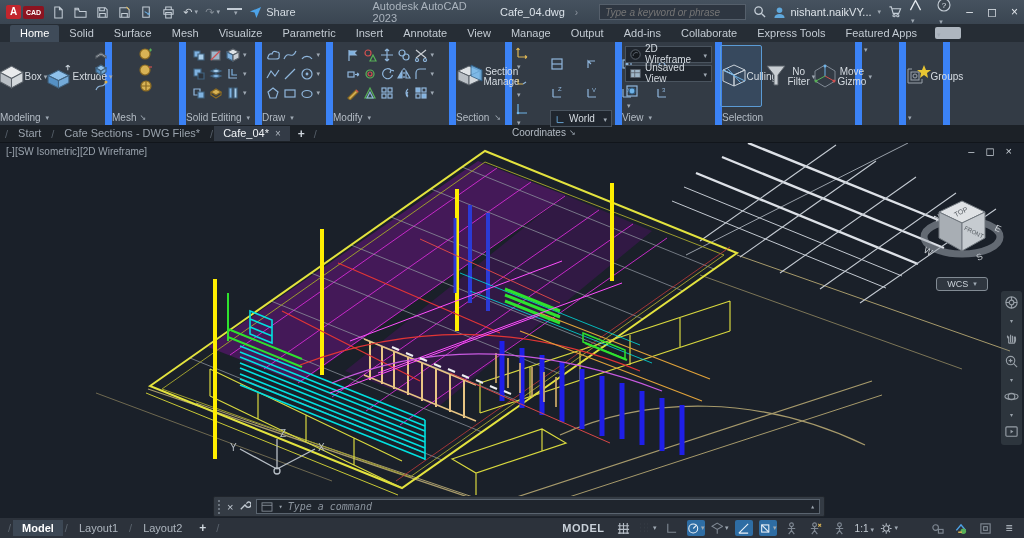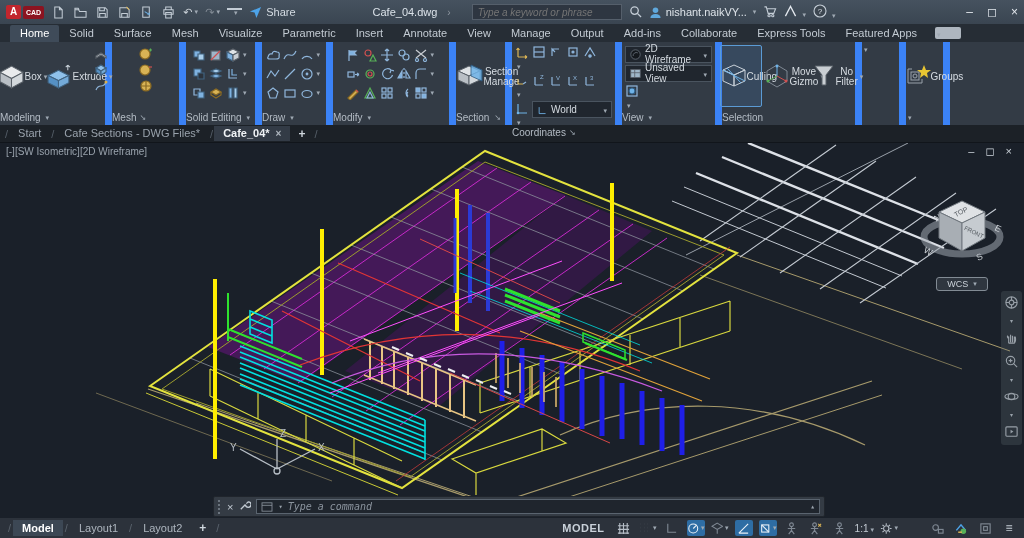--- a/index.html
+++ b/index.html
@@ -46,26 +46,26 @@
   .bigbtn .bicon{height:28px;display:flex;align-items:center;margin-bottom:2px}
   .hl{border:1px solid #5b9bd5;background:rgba(80,140,210,.18);border-radius:2px}
   .minicol{display:flex;flex-direction:column;gap:2px;padding-top:2px}
   .igrid3{display:grid;grid-template-columns:17px 17px 23px;grid-auto-rows:19px;align-items:center}
   .igrid3 .cell,.igrid5 .cell{display:flex;align-items:center;justify-content:flex-start;gap:1px}
   .igrid5{display:grid;grid-template-columns:17px 17px 17px 17px 23px;grid-auto-rows:19px;align-items:center}
   svg.si{stroke:#8fb6dc;fill:none;stroke-width:1.2;width:14px;height:14px;display:block}
   .sel{height:17px;background:#20262e;border:1px solid #4a545f;display:flex;align-items:center;
     gap:4px;padding:0 4px;color:#d6dce2;font-size:10px}
   .coordcol{display:flex;flex-direction:column;gap:2px}
-  .coordrow{display:flex;align-items:flex-start;gap:3px}
+  .coordrow{display:flex;align-items:flex-end;gap:21px}
 
   
   .ftabs{height:17px;background:#1c2127;display:flex;align-items:center;padding-left:4px;color:#99a2ac}
   .ftab{padding:1px 9px 2px;display:flex;gap:6px;align-items:center;cursor:default;white-space:nowrap}
-  .ftab.active{background:#333b46;color:#f0f3f6;font-weight:bold}
+  .ftab.active{background:#333b46;color:#f0f3f6;font-weight:normal}
   .fsep{color:#555e68;padding:0 1px}
   .fclose{font-size:10px;color:#aeb6bf}
   .fplus{color:#cfd6dd;font-weight:bold;padding:0 8px;font-size:12px}
 
   
   .canvas{position:relative;height:376px;background:#1a2029;border-top:1px solid #11151b;cursor:crosshair}
   .vp-label{position:absolute;top:3px;left:6px;color:#9aa3ad;font-size:10px}
   .vp-btns{position:absolute;top:2px;right:12px;display:flex;gap:11px;color:#cdd4db;font-size:11px}
   .drawing{position:absolute;inset:0}
   
@@ -149,20 +149,21 @@
       </span>
     <span class="qi cr" style="border-top:2px solid #c4cdd6;height:9px"></span>
     <div class="share">
       <svg width="13" height="13" viewBox="0 0 14 14">
           <path d="M1 6 L13 1 L8 13 L6 7 Z" fill="#4da3e8" stroke="none"></path>
         </svg>
       <span>Share</span>
     </div>
   </div>
   <div class="tb-title">
+    <span class="tb-app">Autodesk AutoCAD 2023</span>
     <span class="tb-doc">Cafe_04.dwg</span>
     <span class="tb-sep"></span>
   </div>
   <input class="searchbox" placeholder="Type a keyword or phrase" style="">
   <span>
     <svg width="13" height="13" viewBox="0 0 14 14" style="stroke:#c4cdd6;fill:none;stroke-width:1.4">
         <circle cx="6" cy="6" r="4"></circle>
         <path d="M9 9 l4 4"></path>
       </svg>
   </span>
@@ -665,39 +666,39 @@
               <polygon points="2,7 13,12 13,23 2,18" fill="none" stroke="#c8d0d8"></polygon>
               <polygon points="24,7 13,12 13,23 24,18" fill="none" stroke="#c8d0d8"></polygon>
               <path d="M2 7 L24 18" stroke="#6fb3e8"></path>
               <path d="M6 5 L20 20" stroke="#6fb3e8"></path>
             </svg>
         </span>
           <span>Culling</span>
       </div>
       <div class="bigbtn cr" style="width:46px">
         <span class="bicon">
+          <svg width="24" height="26" viewBox="0 0 24 26">
+              <polygon points="3,3 21,3 14,12 14,22 10,22 10,12" fill="#c9ced3" stroke="#596068"></polygon>
+            </svg>
+        </span>
+          <span>No Filter</span>
+      </div>
+      <div class="bigbtn cr" style="width:46px">
+        <span class="bicon">
           <svg width="26" height="26" viewBox="0 0 26 26">
               <polygon points="13,2 23,8 23,18 13,24 3,18 3,8" fill="none" stroke="#7f8893"></polygon>
               <path d="M13 13 V3" stroke="#6fb3e8"></path>
               <path d="M13 13 L4 18" stroke="#58b058"></path>
               <path d="M13 13 L22 18" stroke="#d05050"></path>
               <circle cx="13" cy="3" r="1.5" fill="#6fb3e8" stroke="none"></circle>
               <circle cx="4" cy="18" r="1.5" fill="#58b058" stroke="none"></circle>
               <circle cx="22" cy="18" r="1.5" fill="#d05050" stroke="none"></circle>
             </svg>
         </span>
           <span>Move Gizmo</span>
-      </div>
-      <div class="bigbtn cr" style="width:46px">
-        <span class="bicon">
-          <svg width="24" height="26" viewBox="0 0 24 26">
-              <polygon points="3,3 21,3 14,12 14,22 10,22 10,12" fill="#c9ced3" stroke="#596068"></polygon>
-            </svg>
-        </span>
-          <span>No Filter</span>
       </div>
     </div>
     <div class="plabel">
         <span>Selection</span>
       </div>
   </div>
 
   <div class="panel" style="width:44px">
     <div class="plabel cr"></div>
   </div>

